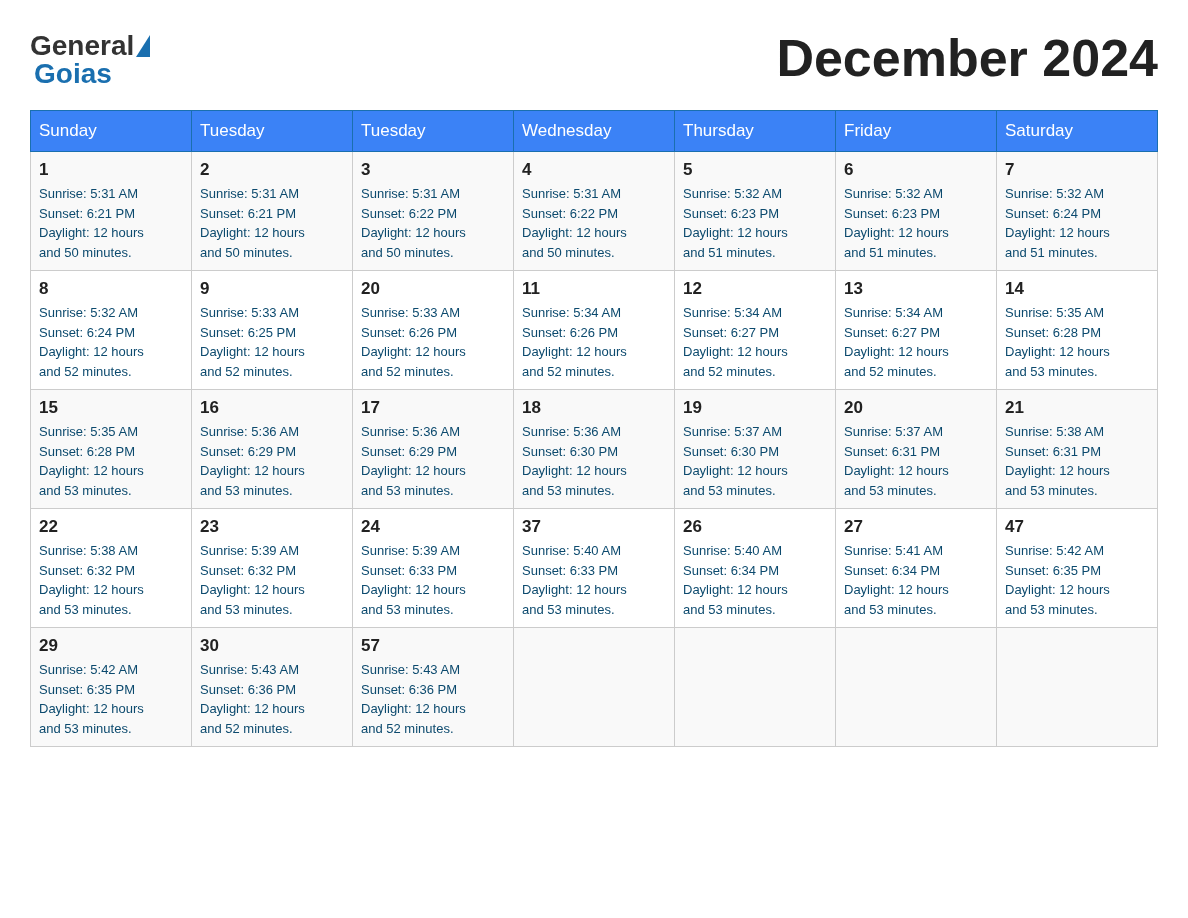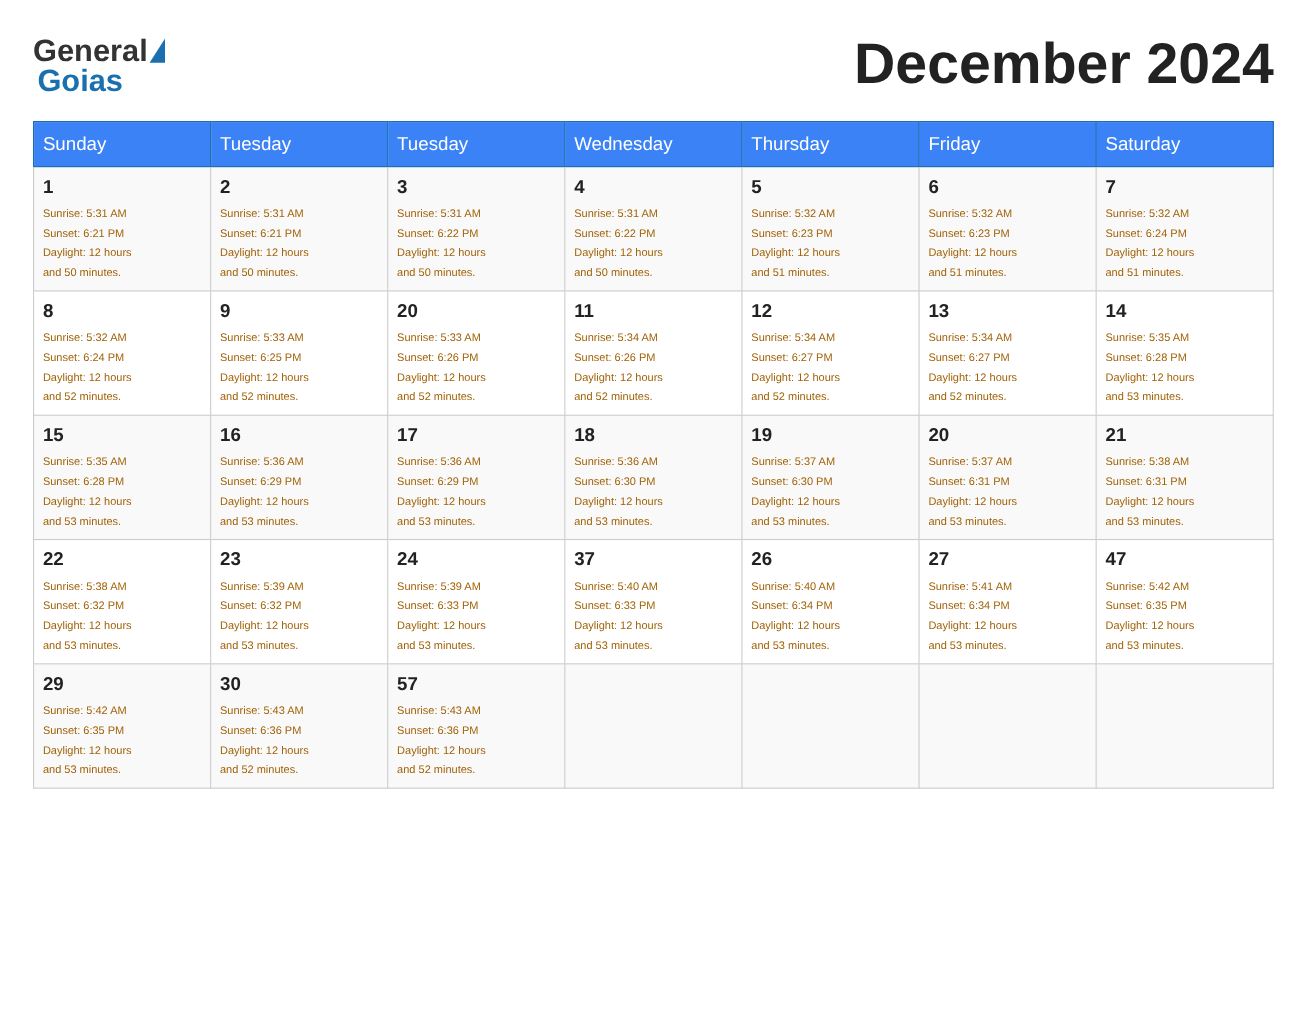--- a/index.html
+++ b/index.html
@@ -79,22 +79,22 @@
       min-height: 110px;
     }
     .day-number {
       font-size: 17px;
       font-weight: bold;
       color: #222;
       display: block;
       margin-bottom: 4px;
     }
     .day-info {
-      font-size: 10px;
-      color: #a16207;
+      font-size: 13px;
+      color: #0c4a6e;
       line-height: 1.5;
     }
     .empty-cell {
       background: #fff;
     }
     tr:nth-child(odd) td { background-color: #f9f9f9; }
     tr:nth-child(even) td { background-color: #fff; }
     .calendar thead tr th { background-color: #3b82f6; }
   </style>
 </head>

